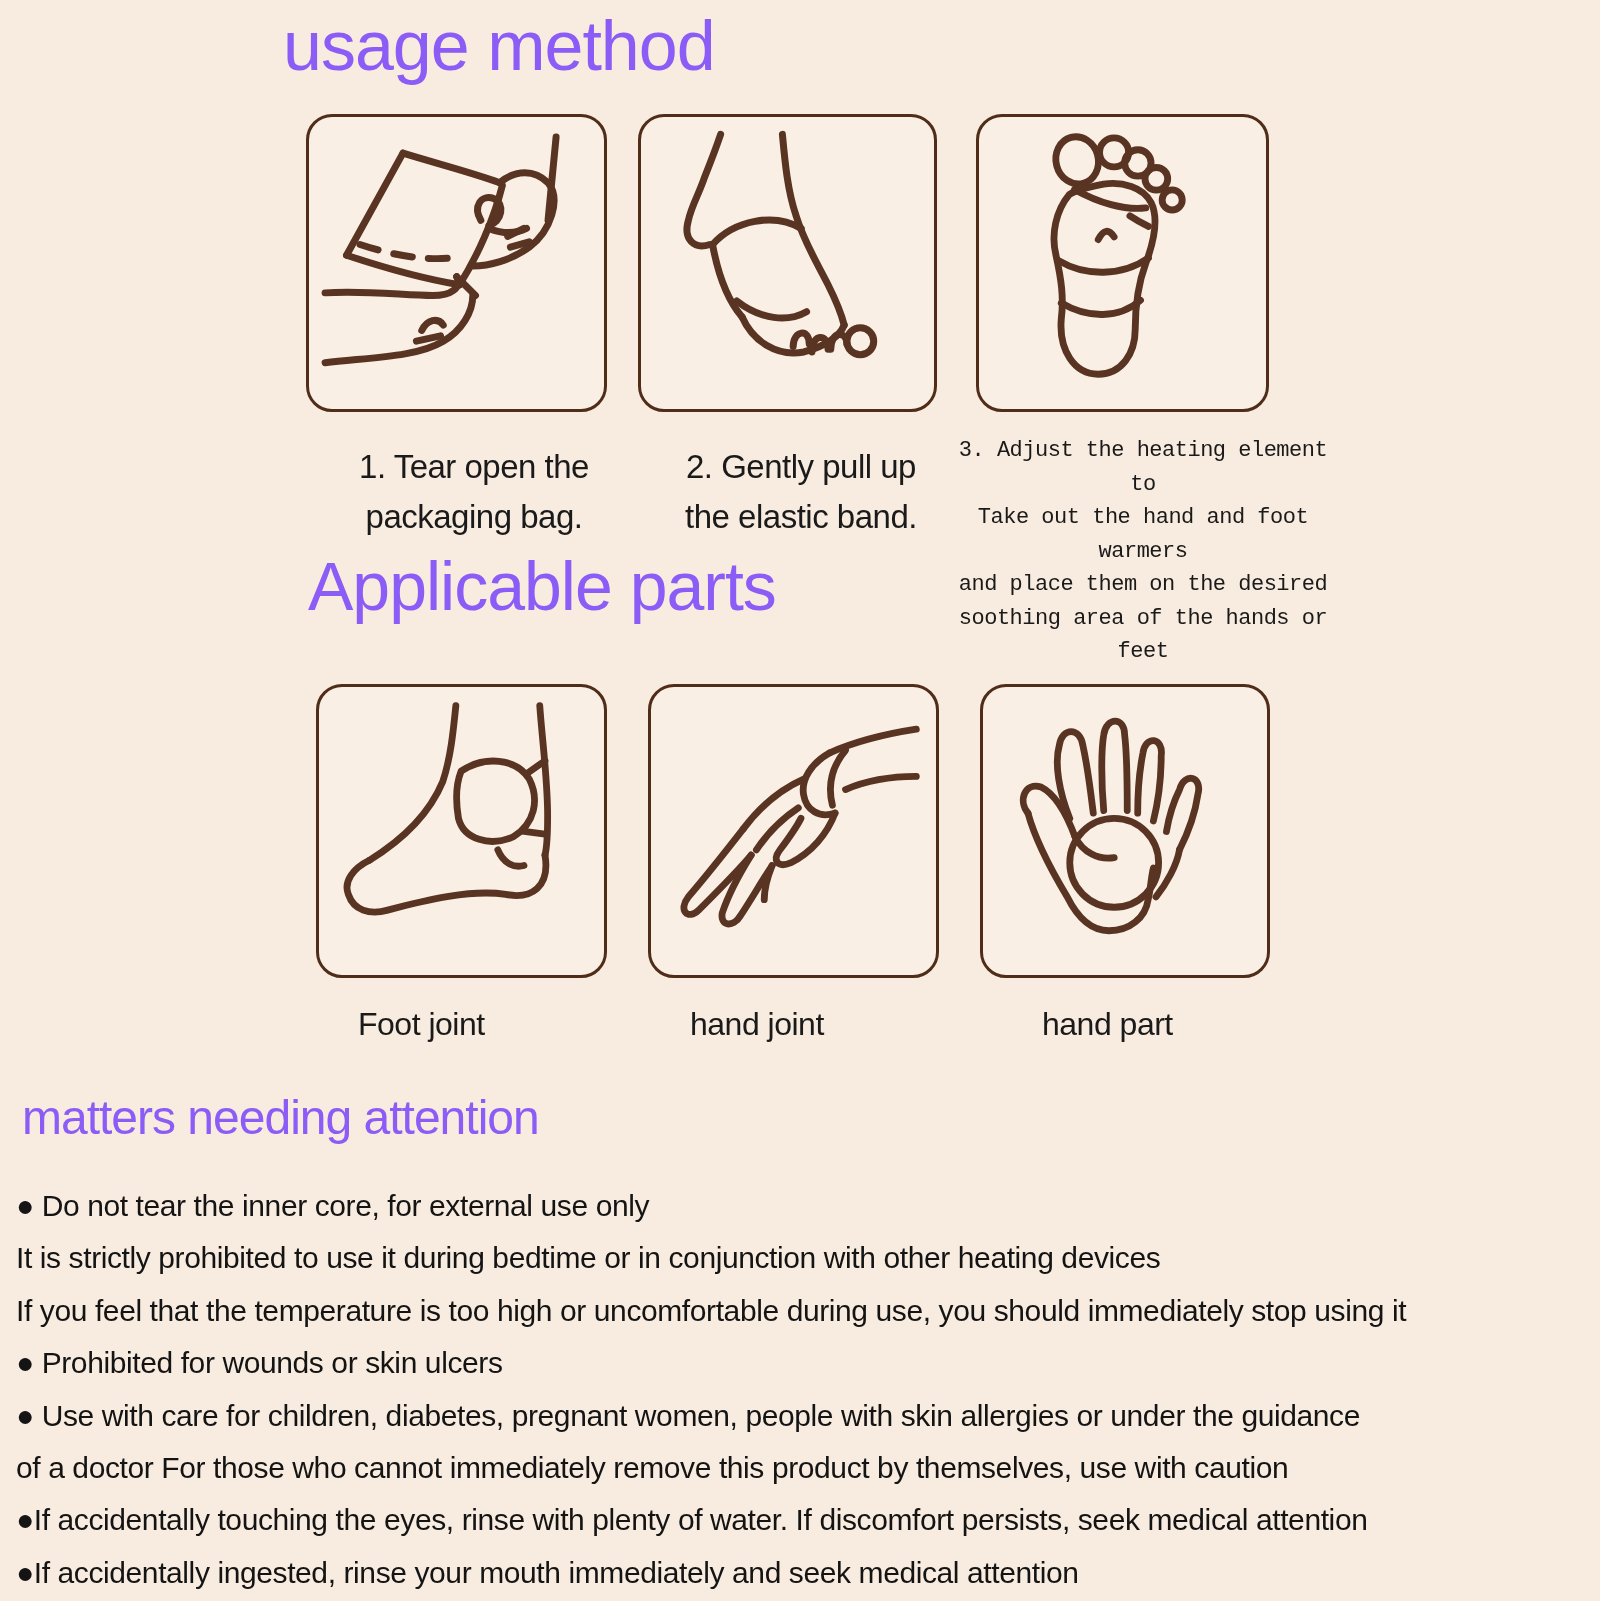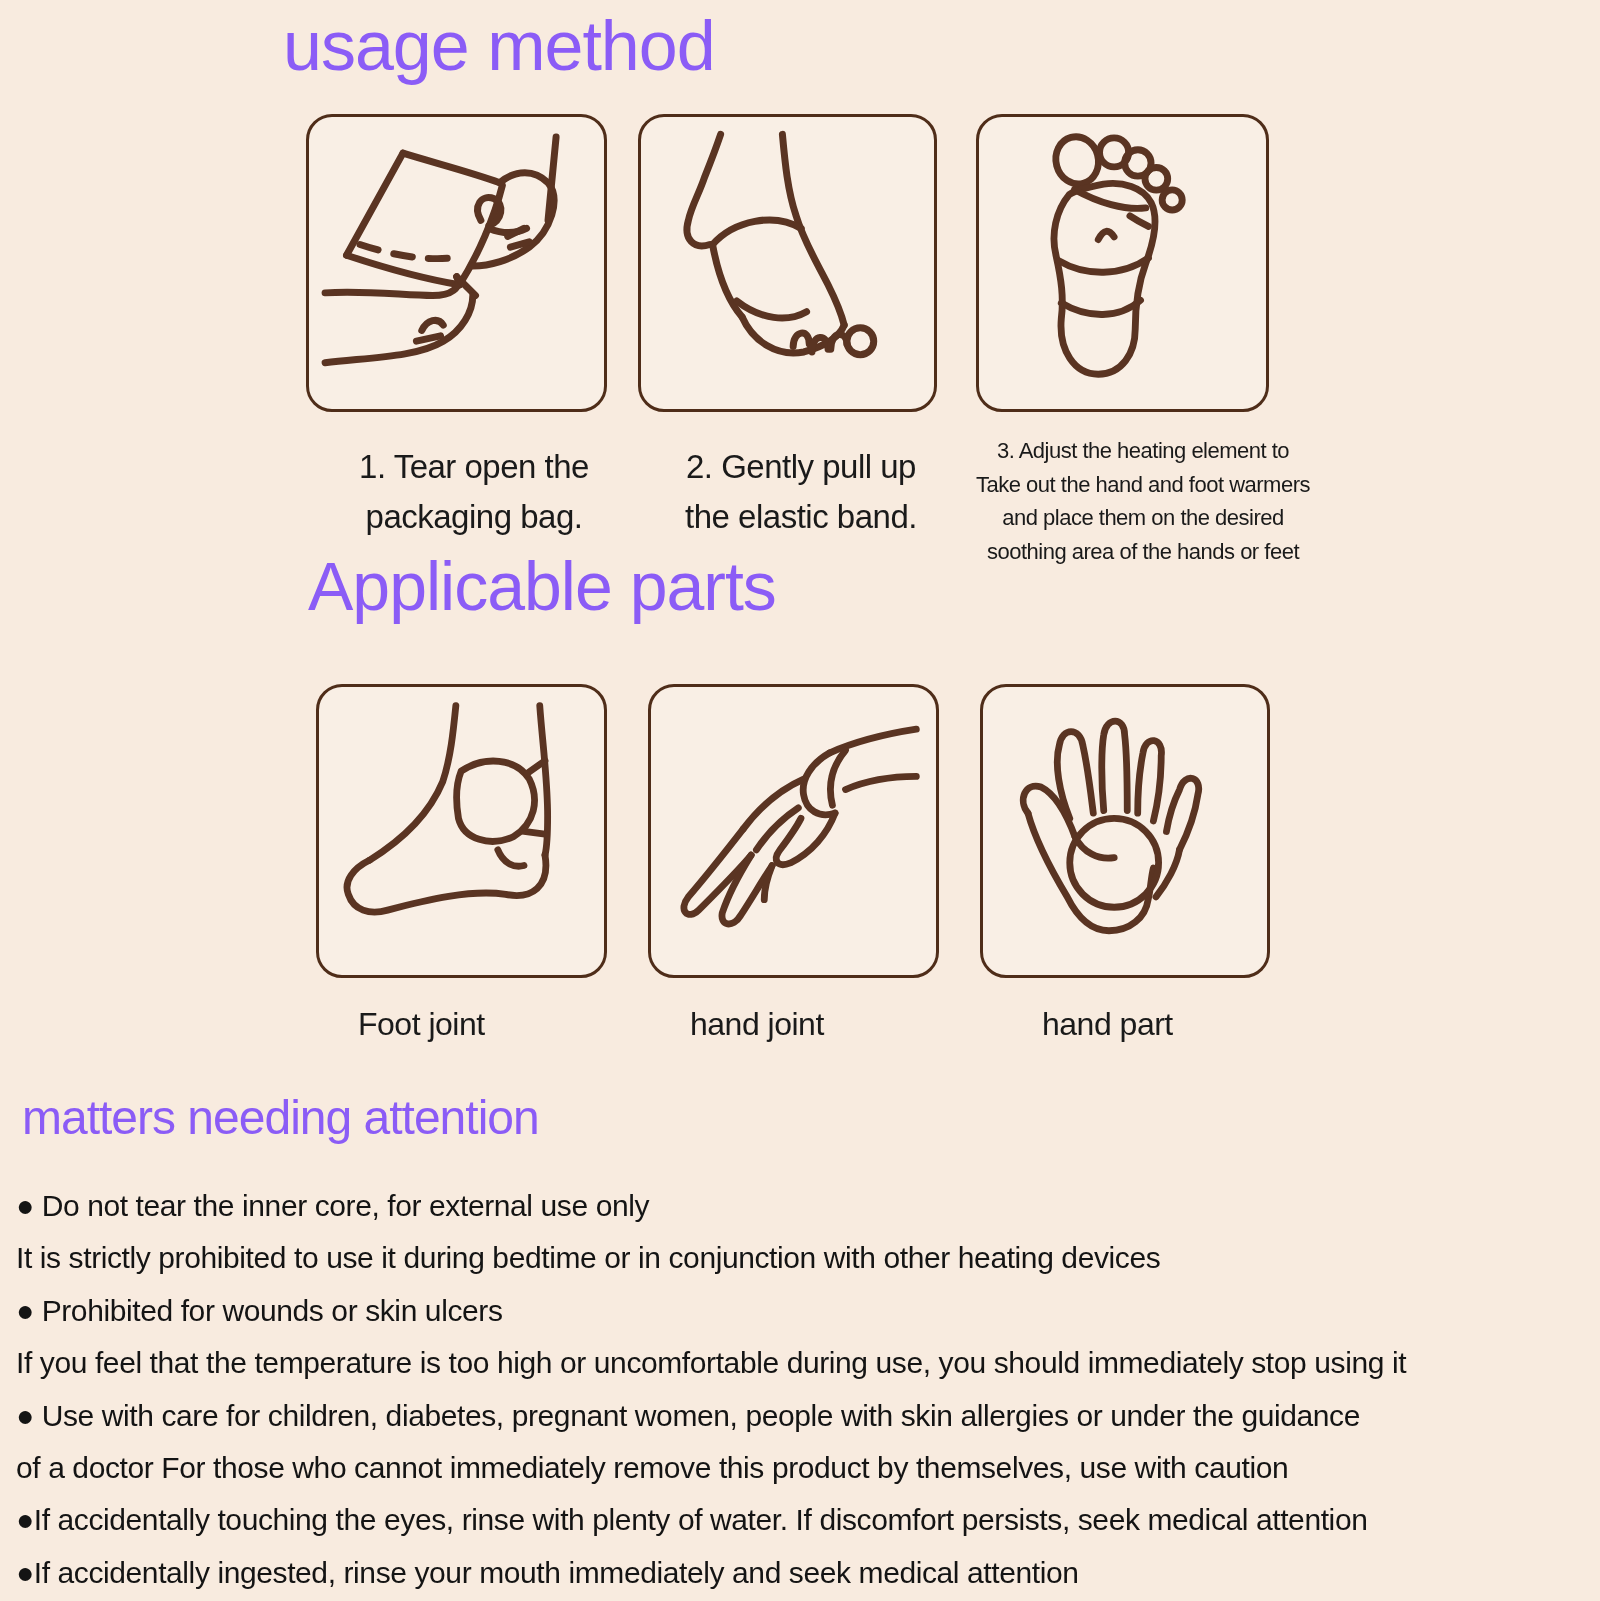--- a/index.html
+++ b/index.html
@@ -30,21 +30,21 @@
   #box-step3{left:976px; top:114px; width:293px; height:298px;}
   #box-part1{left:316px; top:684px; width:291px; height:294px;}
   #box-part2{left:648px; top:684px; width:291px; height:294px;}
   #box-part3{left:980px; top:684px; width:290px; height:294px;}
   .caption{
     position:absolute; margin:18px; text-align:center; white-space:pre-line;
     color:#1a1a1a; letter-spacing:-0.5px;
   }
   #caption-step1{left:286px; top:424px; width:340px; font-size:33px; line-height:50px;}
   #caption-step2{left:613px; top:424px; width:340px; font-size:33px; line-height:50px;}
-  #caption-step3{left:935px; top:416px; width:380px; font-size:22px; line-height:33.5px;}
+  #caption-step3{left:935px; top:416px; width:380px; font-size:22px; line-height:33.5px;font-family:Liberation Mono, monospace;}
   .part-label{
     position:absolute; margin:0; text-align:left; white-space:nowrap;
     font-size:32px; color:#1a1a1a; letter-spacing:-0.5px;
   }
   #label-part1{left:358px; top:1006px; width:200px;}
   #label-part2{left:690px; top:1006px; width:200px;}
   #label-part3{left:1042px; top:1006px; width:200px;}
   .attention-list{position:absolute; left:16px; top:1180px; width:1582px;}
   .att-line{
     margin:0; font-size:30px; line-height:52.4px; letter-spacing:-0.4px;
@@ -161,21 +161,21 @@
 
   <p class="part-label" id="label-part1">Foot joint</p>
   <p class="part-label" id="label-part2">hand joint</p>
   <p class="part-label" id="label-part3">hand part</p>
 
   <h1 class="heading" id="title-attention">matters needing attention</h1>
 
   <div class="attention-list">
     <p class="att-line">● Do not tear the inner core, for external use only</p>
     <p class="att-line">It is strictly prohibited to use it during bedtime or in conjunction with other heating devices</p>
+    <p class="att-line">If you feel that the temperature is too high or uncomfortable during use, you should immediately stop using it</p>
     <p class="att-line">● Prohibited for wounds or skin ulcers</p>
-    <p class="att-line">If you feel that the temperature is too high or uncomfortable during use, you should immediately stop using it</p>
     <p class="att-line">● Use with care for children, diabetes, pregnant women, people with skin allergies or under the guidance</p>
     <p class="att-line">of a doctor For those who cannot immediately remove this product by themselves, use with caution</p>
     <p class="att-line">●If accidentally touching the eyes, rinse with plenty of water. If discomfort persists, seek medical attention</p>
     <p class="att-line">●If accidentally ingested, rinse your mouth immediately and seek medical attention</p>
   </div>
 
 </div>
 
 </body></html>

